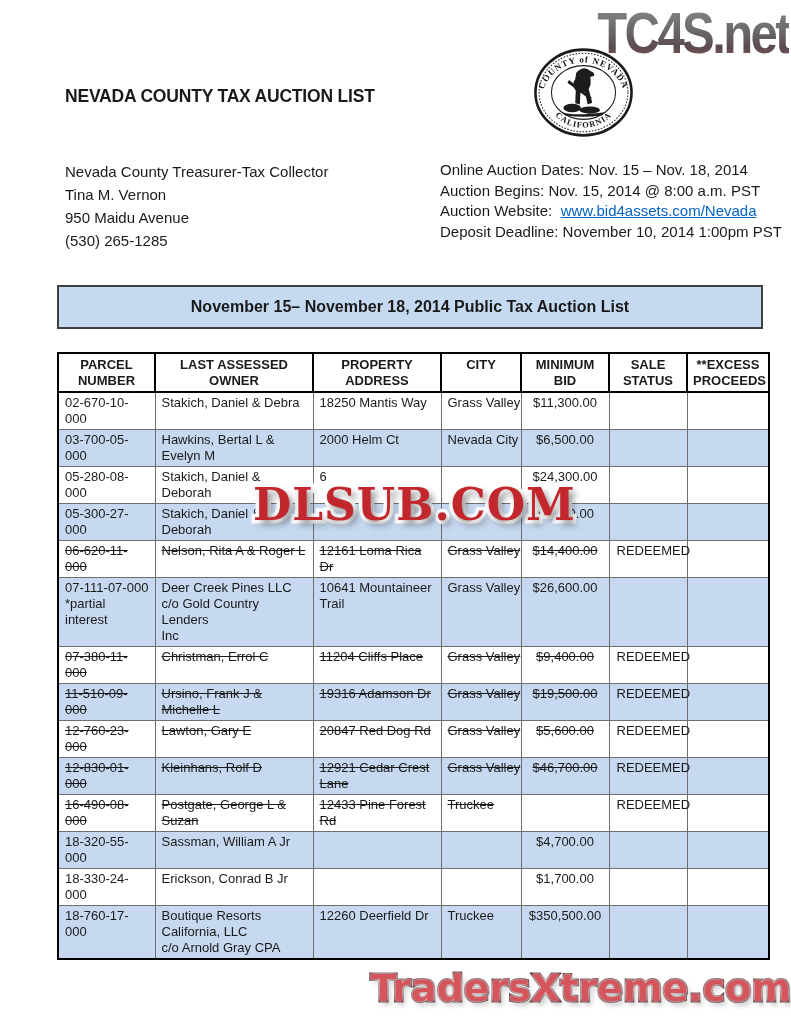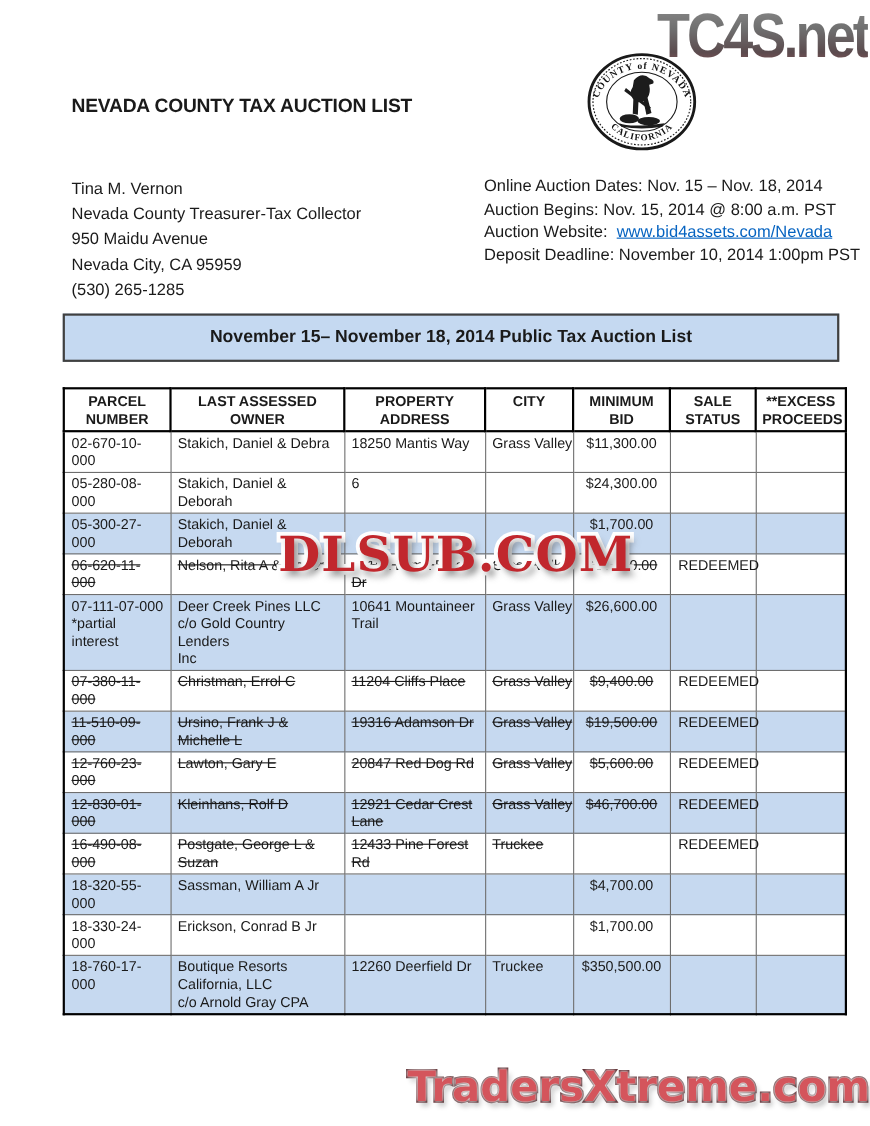--- a/index.html
+++ b/index.html
@@ -89,24 +89,23 @@
   <g fill="#1c1c1c">
     <path d="M86,52 q14,-16 28,-3 q9,3 6,9 l-7,2 q3,14 -3,23 l7,27 -9,3 -5,-24 -9,2 -1,22 -9,-2 1,-25 q-9,-11 -1,-22 z"></path>
     <path d="M72,66 l44,34 -3,4 -44,-33 z"></path>
     <ellipse cx="78" cy="120" rx="17" ry="8"></ellipse>
     <ellipse cx="112" cy="124" rx="20" ry="7"></ellipse>
     <path d="M60,128 q20,8 80,0 l-4,6 q-36,6 -72,0 z"></path>
   </g>
 </svg>
 
 <div class="contact-block">
+  <div>Nevada County Treasurer-Tax Collector</div>
   <div>Tina M. Vernon</div>
-  <div>Nevada County Treasurer-Tax Collector</div>
   <div>950 Maidu Avenue</div>
-  <div>Nevada City, CA  95959</div>
   <div>(530) 265-1285</div>
 </div>
 
 <div class="auction-block">
   <div>Online Auction Dates:  Nov. 15 – Nov. 18, 2014</div>
   <div>Auction Begins: Nov. 15, 2014 @ 8:00 a.m. PST</div>
   <div>
     <span>Auction Website:</span>&nbsp;
     <a href="#">www.bid4assets.com/Nevada</a>
   </div>
@@ -160,20 +159,44 @@
     <td class="col-bid">
             <div class="ct">$11,300.00</div>
           </td>
     <td class="col-status">
             <div class="ct"></div>
           </td>
     <td class="col-excess">
             <div class="ct"></div>
           </td>
   </tr>
+        <tr class="shaded">
+    <td class="col-parcel">
+            <div class="ct">03-700-05-000</div>
+          </td>
+    <td class="col-owner">
+            <div class="ct">Hawkins, Bertal L &amp;
+Evelyn M</div>
+          </td>
+    <td class="col-address">
+            <div class="ct">2000 Helm Ct</div>
+          </td>
+    <td class="col-city">
+            <div class="ct">Nevada City</div>
+          </td>
+    <td class="col-bid">
+            <div class="ct">$6,500.00</div>
+          </td>
+    <td class="col-status">
+            <div class="ct"></div>
+          </td>
+    <td class="col-excess">
+            <div class="ct"></div>
+          </td>
+  </tr>
         <tr>
     <td class="col-parcel">
             <div class="ct">05-280-08-000</div>
           </td>
     <td class="col-owner">
             <div class="ct">Stakich, Daniel &amp;
 Deborah</div>
           </td>
     <td class="col-address">
             <div class="ct">6</div>

